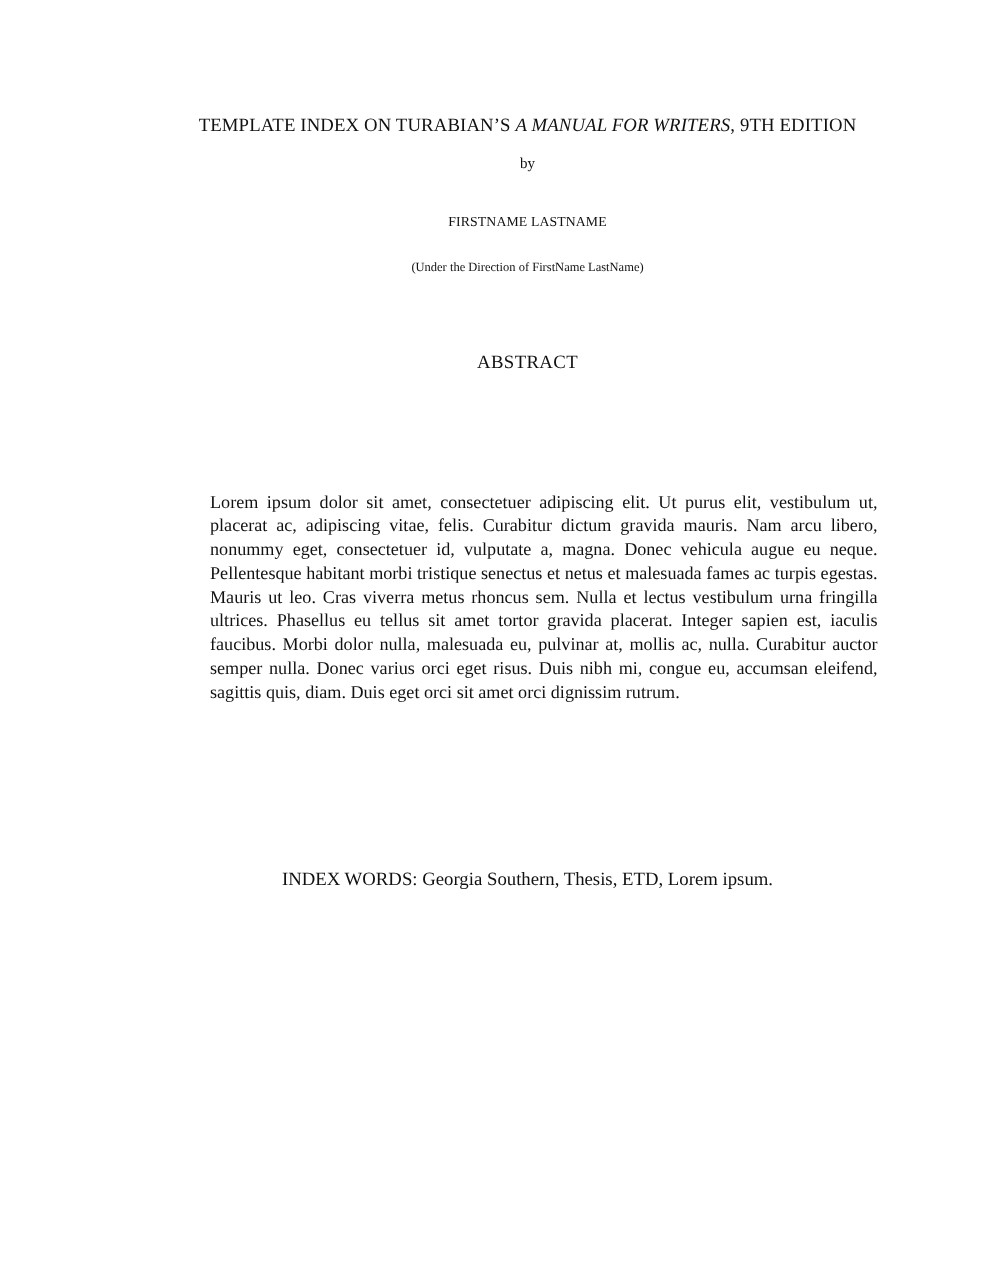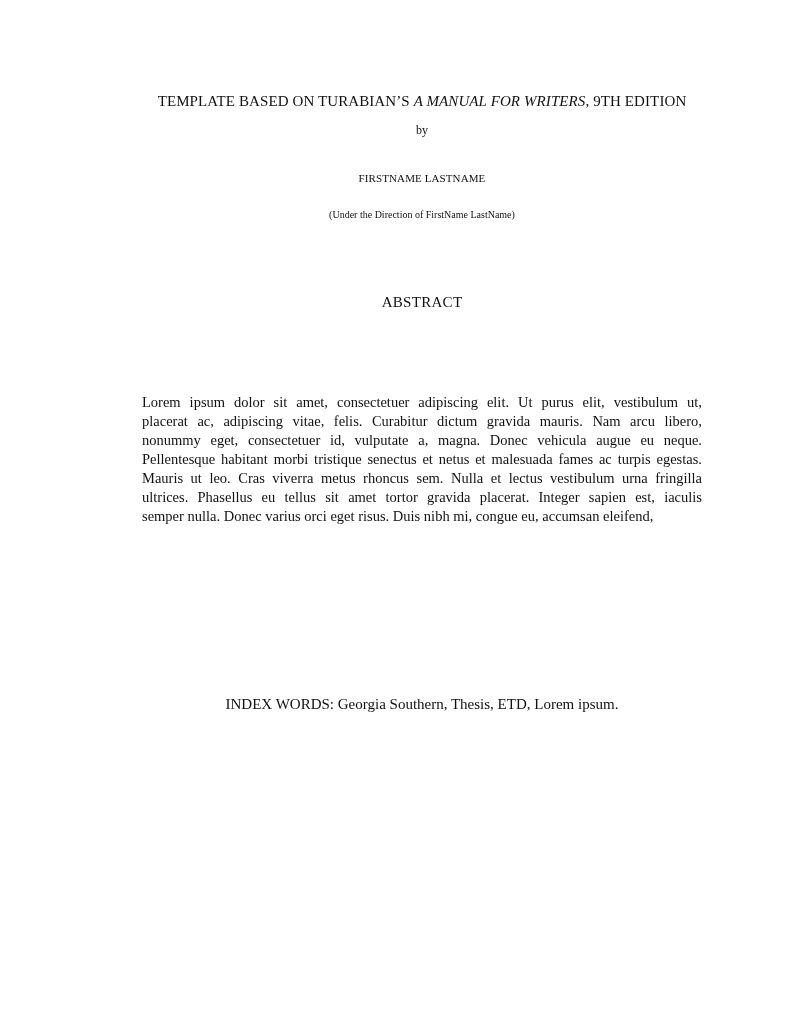--- a/index.html
+++ b/index.html
@@ -30,64 +30,67 @@
     line-height: 16px;
     letter-spacing: 0.1px;
     white-space: nowrap;
   }
   .title-line .italic {
     font-style: italic;
   }
   .byline   { top: 122px; font-size: 12px; line-height: 16px; }
   .author   { top: 170px; font-size: 11px; line-height: 16px; letter-spacing: 0.1px; }
   .direction{ top: 207px; font-size: 10px; line-height: 16px; }
-  .abstract-heading { top: 294px; font-size: 15px; line-height: 16px; letter-spacing: 0.3px; }
+  .abstract-heading { top: 282px; font-size: 15px; line-height: 16px; letter-spacing: 0.3px; }
   .abstract-paragraph {
     top: 393px;
     font-size: 14.5px;
     line-height: 19px;
   }
   .para-line {
     text-align: justify;
     text-align-last: justify;
     white-space: nowrap;
     overflow: visible;
+    margin-left: 26px;
   }
   .para-line:last-child {
     text-align-last: left;
   }
   .index-words {
     top: 696px;
     font-size: 15px;
     line-height: 16px;
     text-align: center;
   }
 </style>
 </head>
 <body>
 
 <div class="page">
 
   <div class="block centered title-line">
-    <span>TEMPLATE BASED ON TURABIAN’S </span><span class="italic">A MANUAL FOR WRITERS</span><span>, 9TH EDITION</span>
+    <span>TEMPLATE INDEX ON TURABIAN’S </span><span class="italic">A MANUAL FOR WRITERS</span><span>, 9TH EDITION</span>
   </div>
 
   <div class="block centered byline">by</div>
 
   <div class="block centered author">FIRSTNAME LASTNAME</div>
 
   <div class="block centered direction">(Under the Direction of FirstName LastName)</div>
 
   <div class="block centered abstract-heading">ABSTRACT</div>
 
   <div class="block abstract-paragraph">
       <div class="para-line">Lorem ipsum dolor sit amet, consectetuer adipiscing elit.  Ut purus elit, vestibulum ut,</div>
       <div class="para-line">placerat ac, adipiscing vitae, felis.  Curabitur dictum gravida mauris.  Nam arcu libero,</div>
       <div class="para-line">nonummy eget, consectetuer id, vulputate a, magna.  Donec vehicula augue eu neque.</div>
       <div class="para-line">Pellentesque habitant morbi tristique senectus et netus et malesuada fames ac turpis egestas.</div>
       <div class="para-line">Mauris ut leo.  Cras viverra metus rhoncus sem.  Nulla et lectus vestibulum urna fringilla</div>
       <div class="para-line">ultrices.  Phasellus eu tellus sit amet tortor gravida placerat.  Integer sapien est, iaculis</div>
+      <div class="para-line">faucibus.  Morbi dolor nulla, malesuada eu, pulvinar at, mollis ac, nulla.  Curabitur auctor</div>
       <div class="para-line">semper nulla.  Donec varius orci eget risus.  Duis nibh mi, congue eu, accumsan eleifend,</div>
+      <div class="para-line">sagittis quis, diam. Duis eget orci sit amet orci dignissim rutrum.</div>
     </div>
 
   <div class="block index-words">INDEX WORDS: Georgia Southern, Thesis, ETD, Lorem ipsum.</div>
 
 </div>
 
 </body></html>

